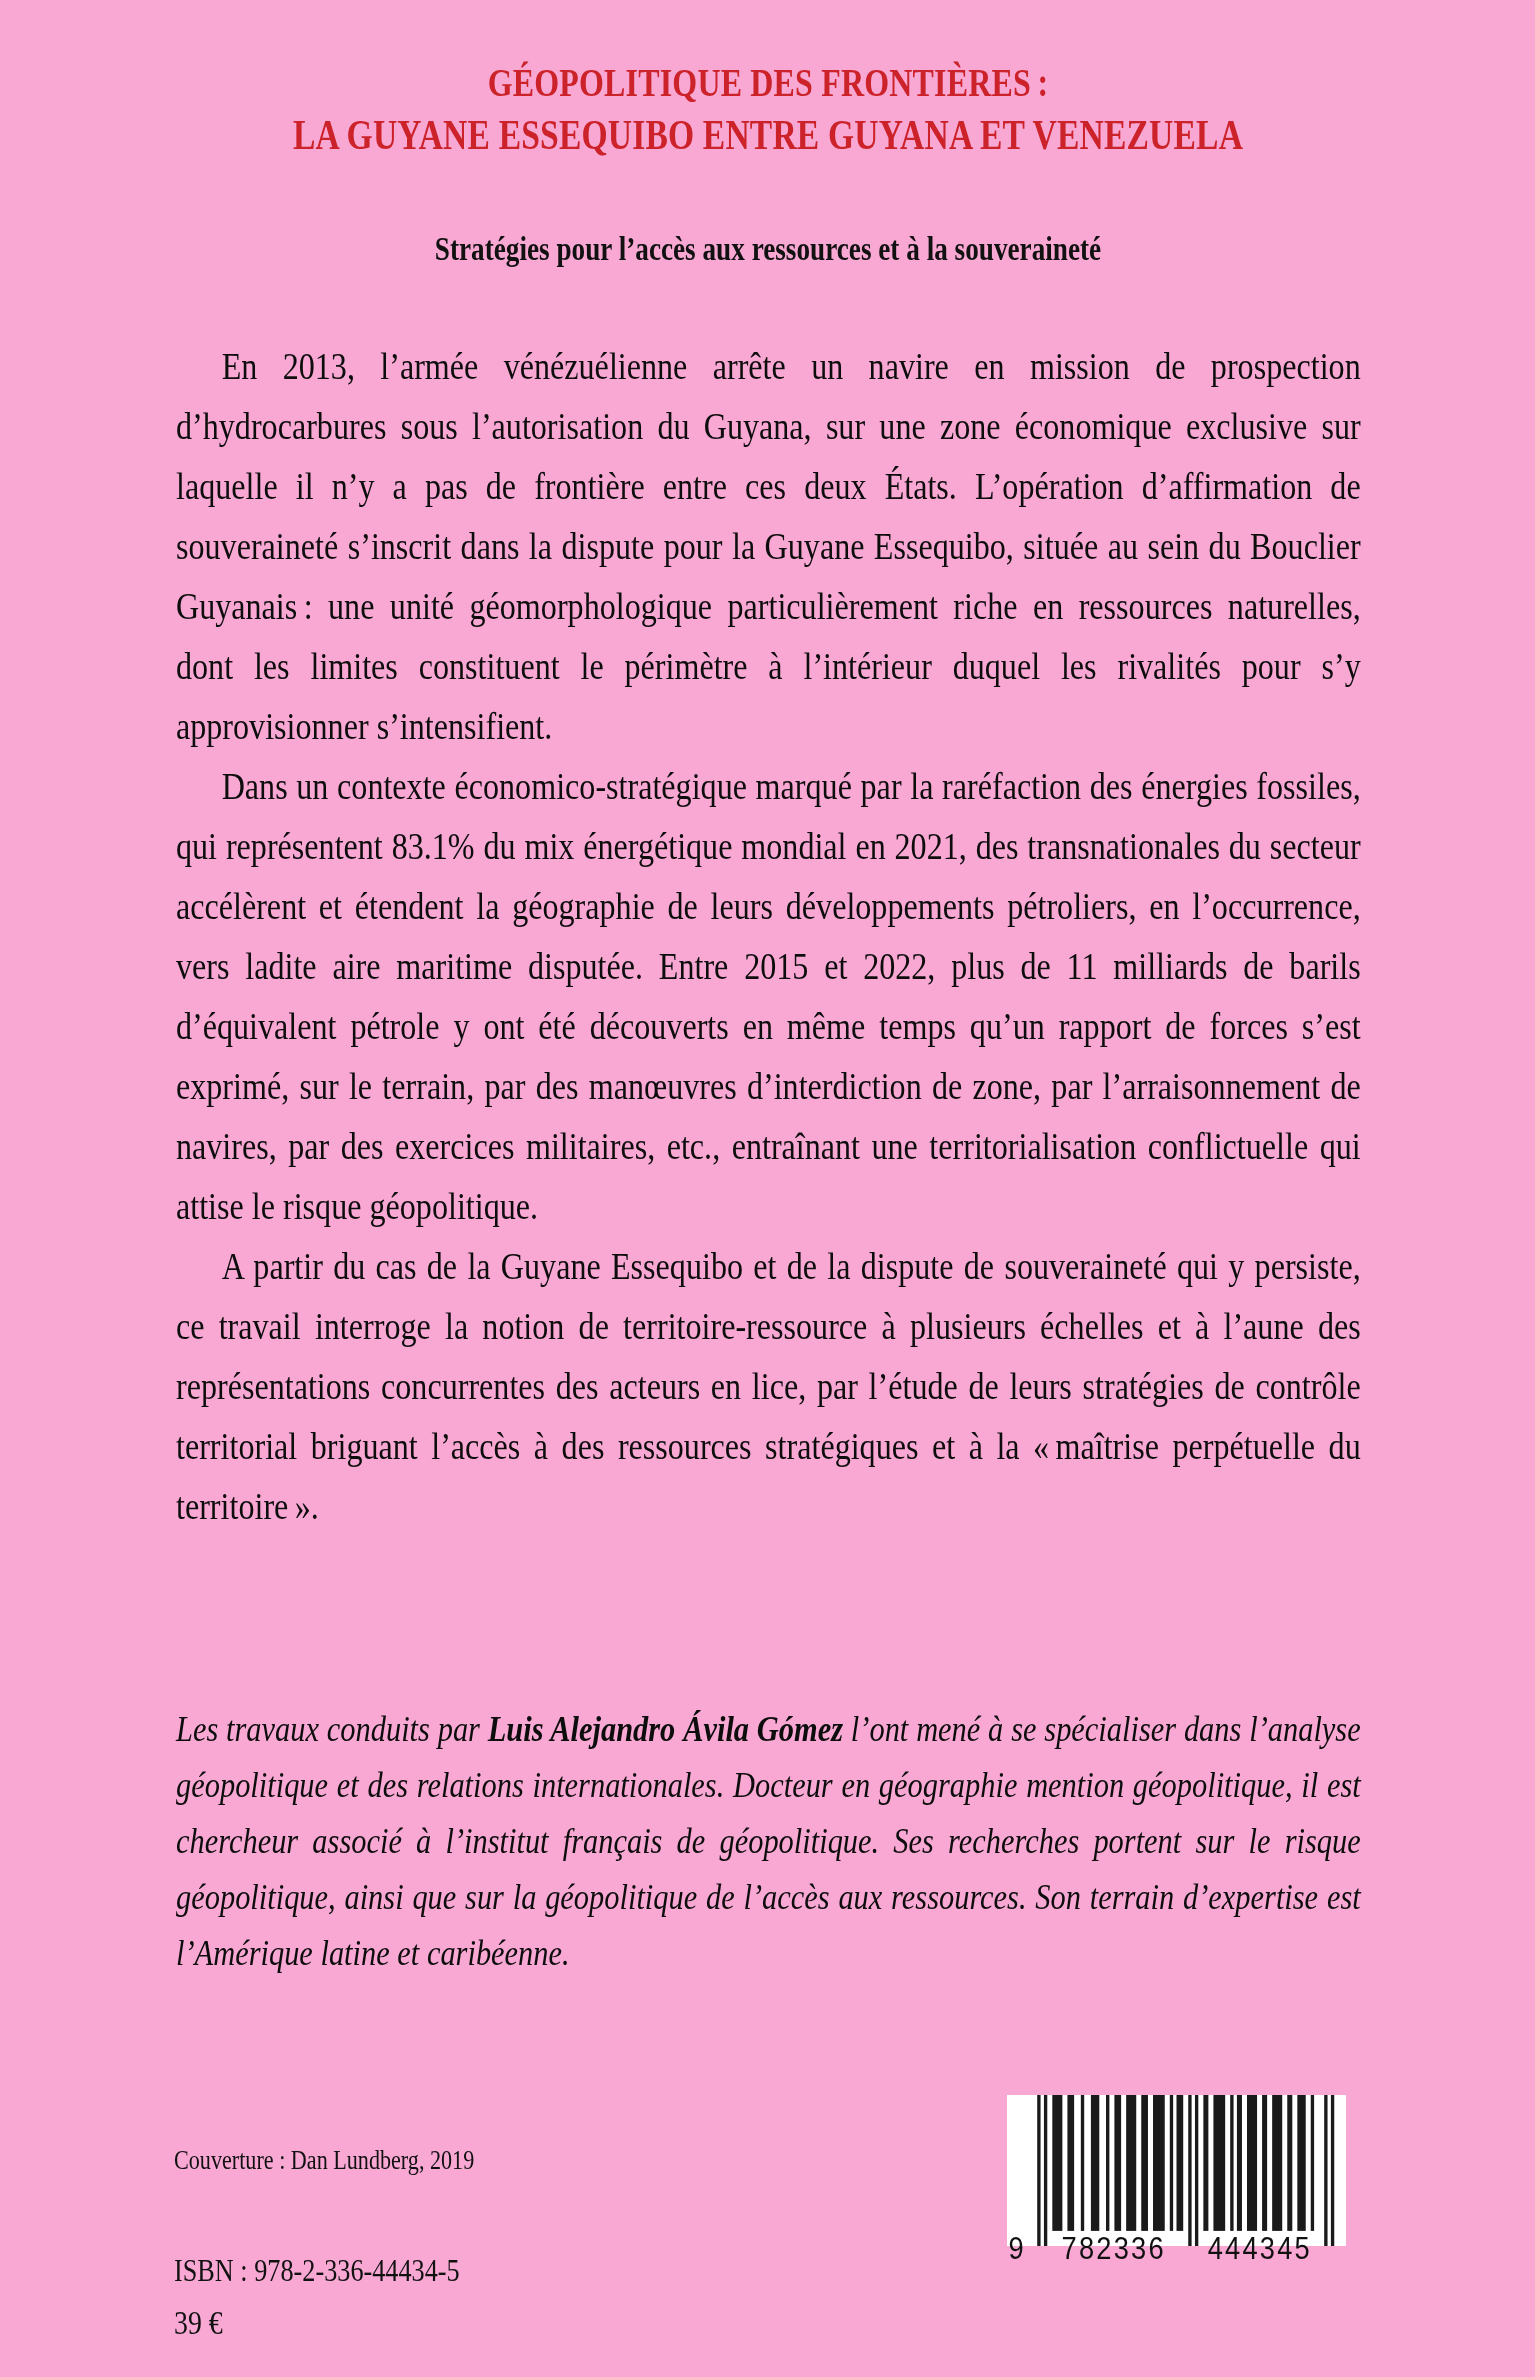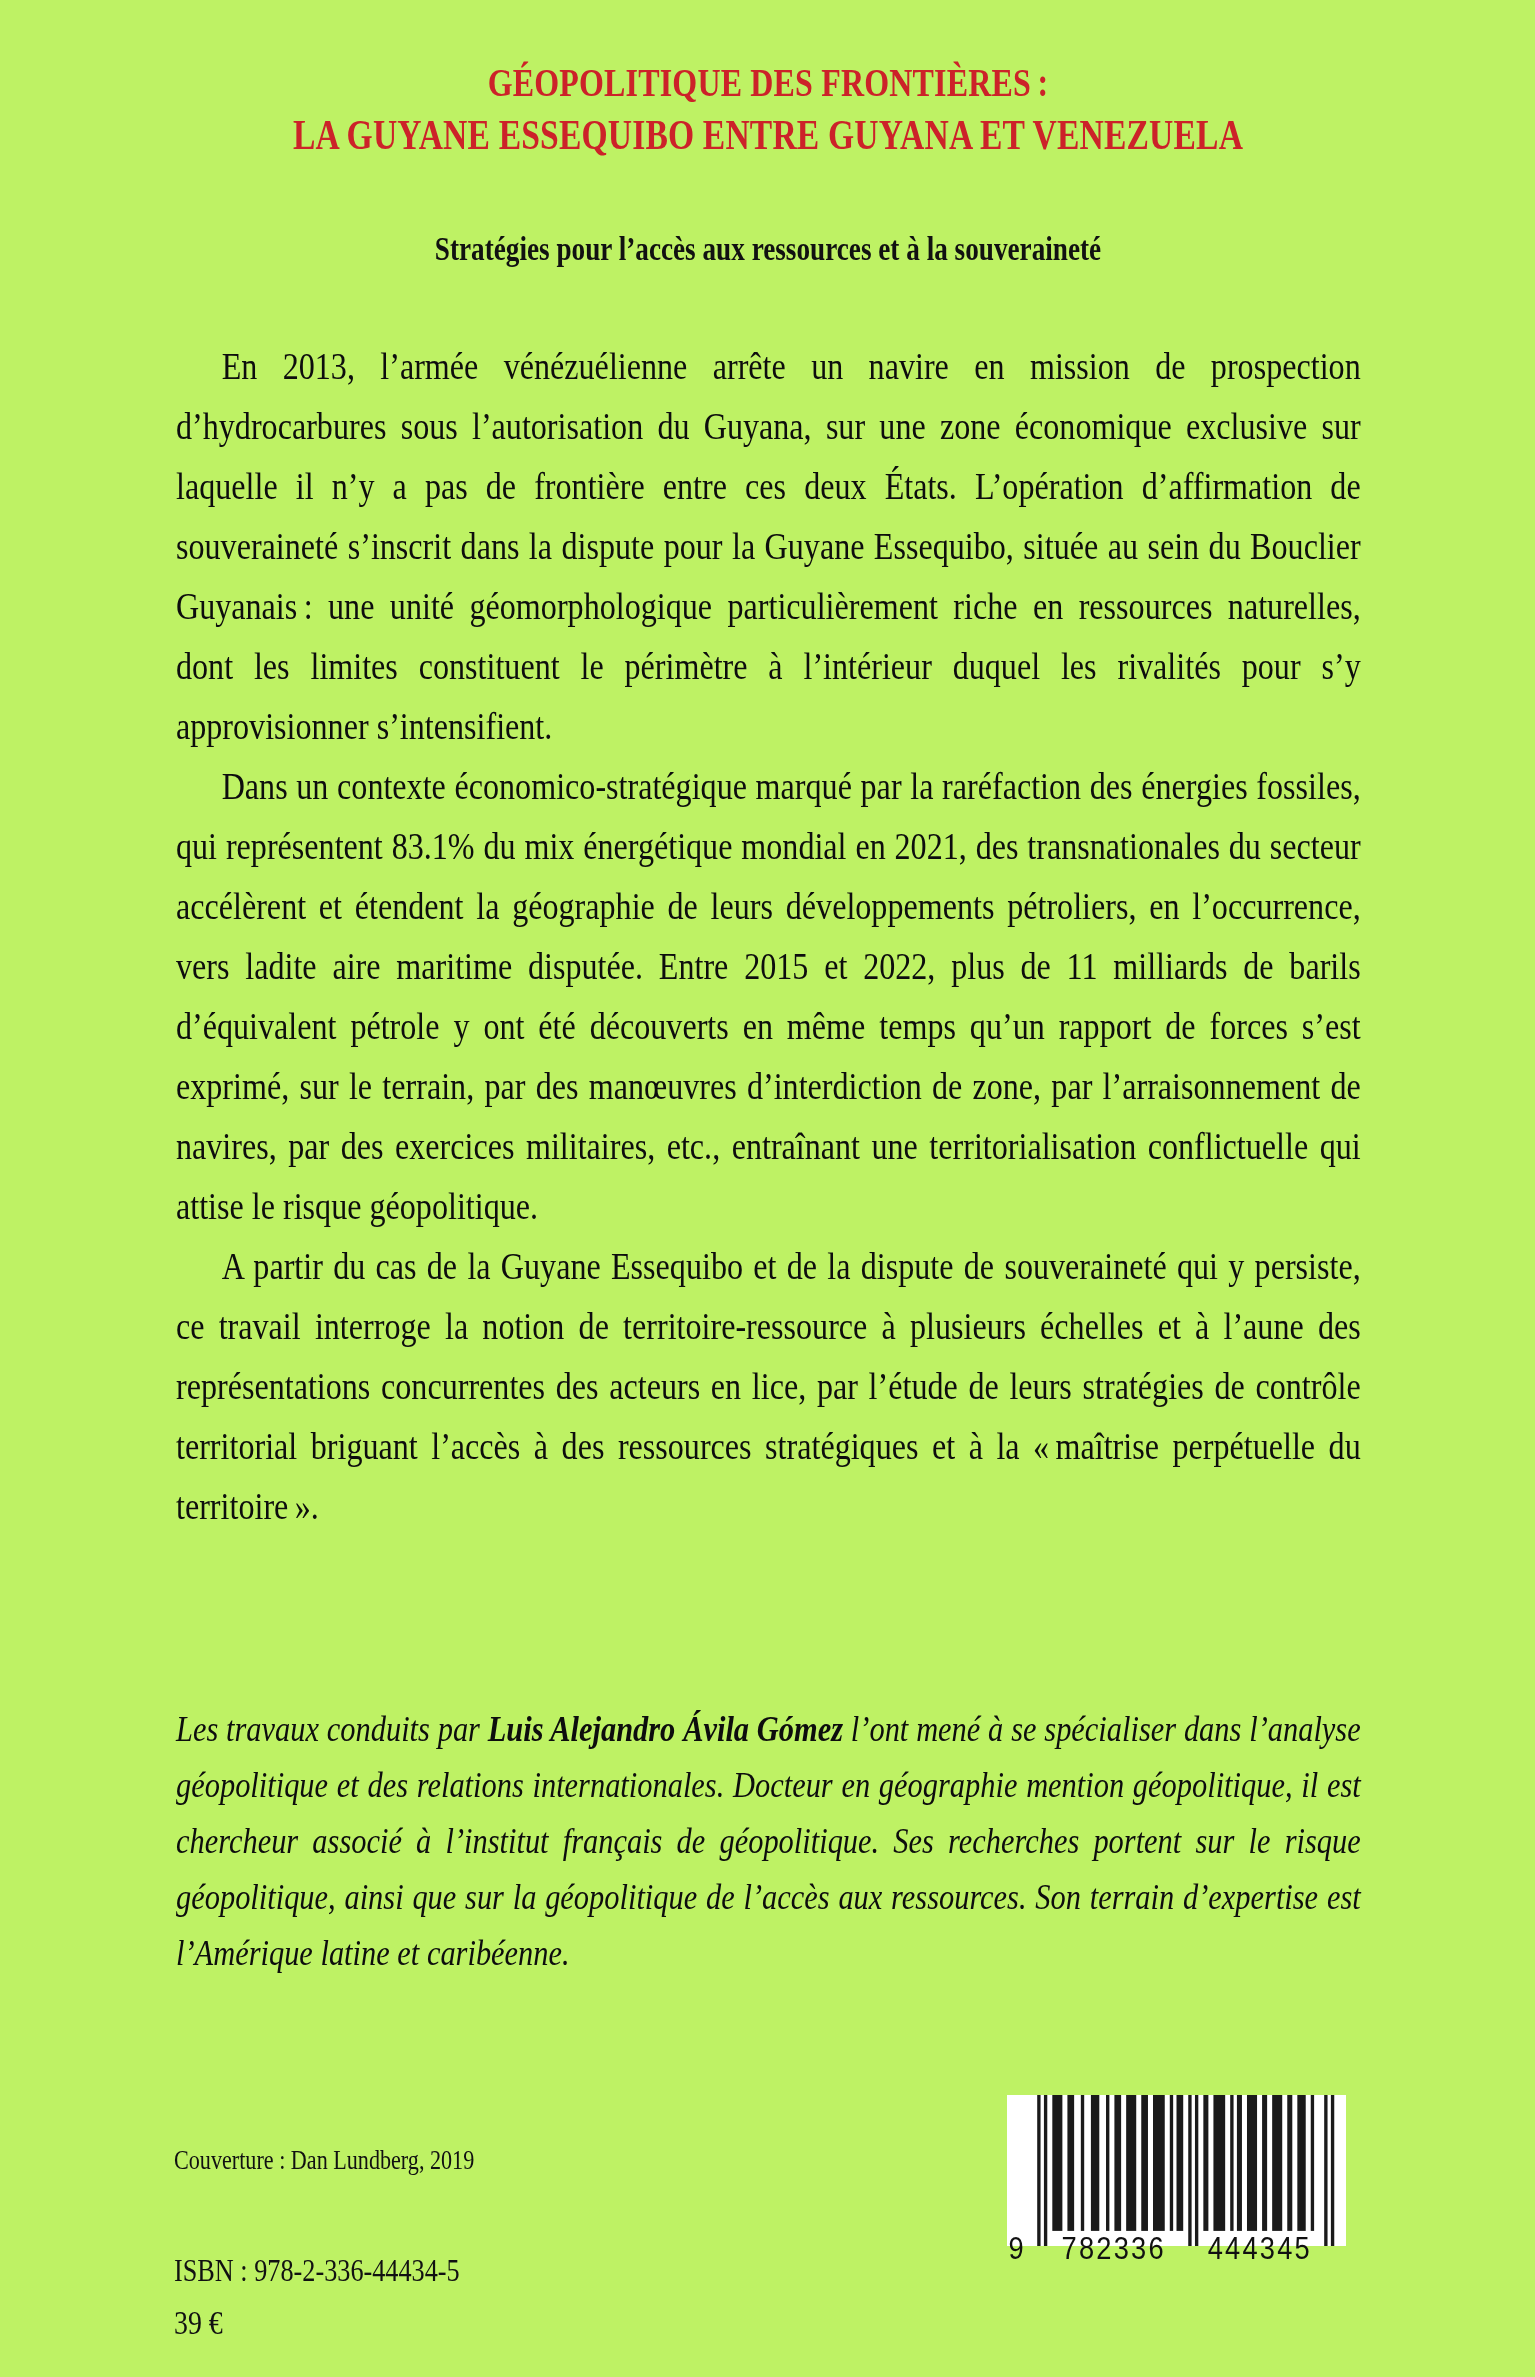--- a/index.html
+++ b/index.html
@@ -12,21 +12,21 @@
     height: 2377px;
     position: relative;
     font-family: "Liberation Serif", "DejaVu Serif", serif;
     color: #000000;
     overflow: hidden;
   }
 
   .page {
     position: absolute;
     inset: 0;
-    background: #bef264;
+    background: #f9a8d4;
   }
 
   
   .title-block {
     position: absolute;
     top: 57px;
     left: 101px;
     width: 1334px;
     text-align: center;
   }

